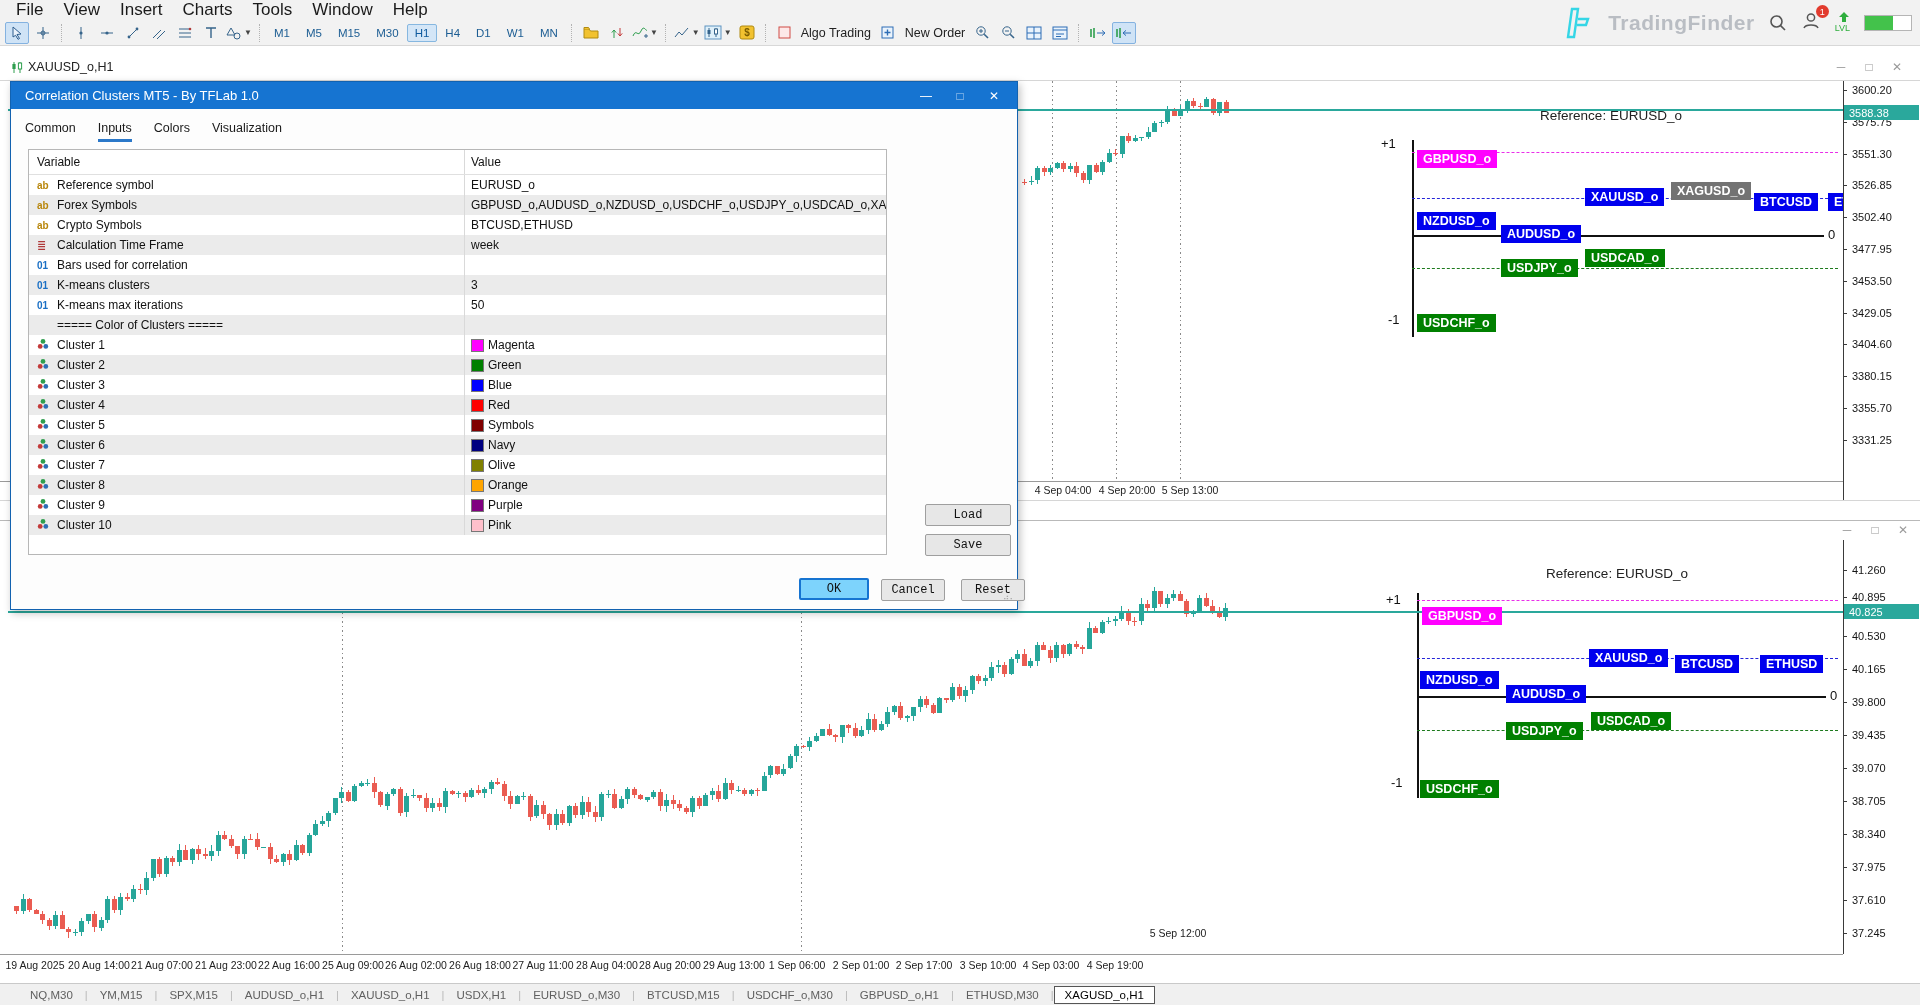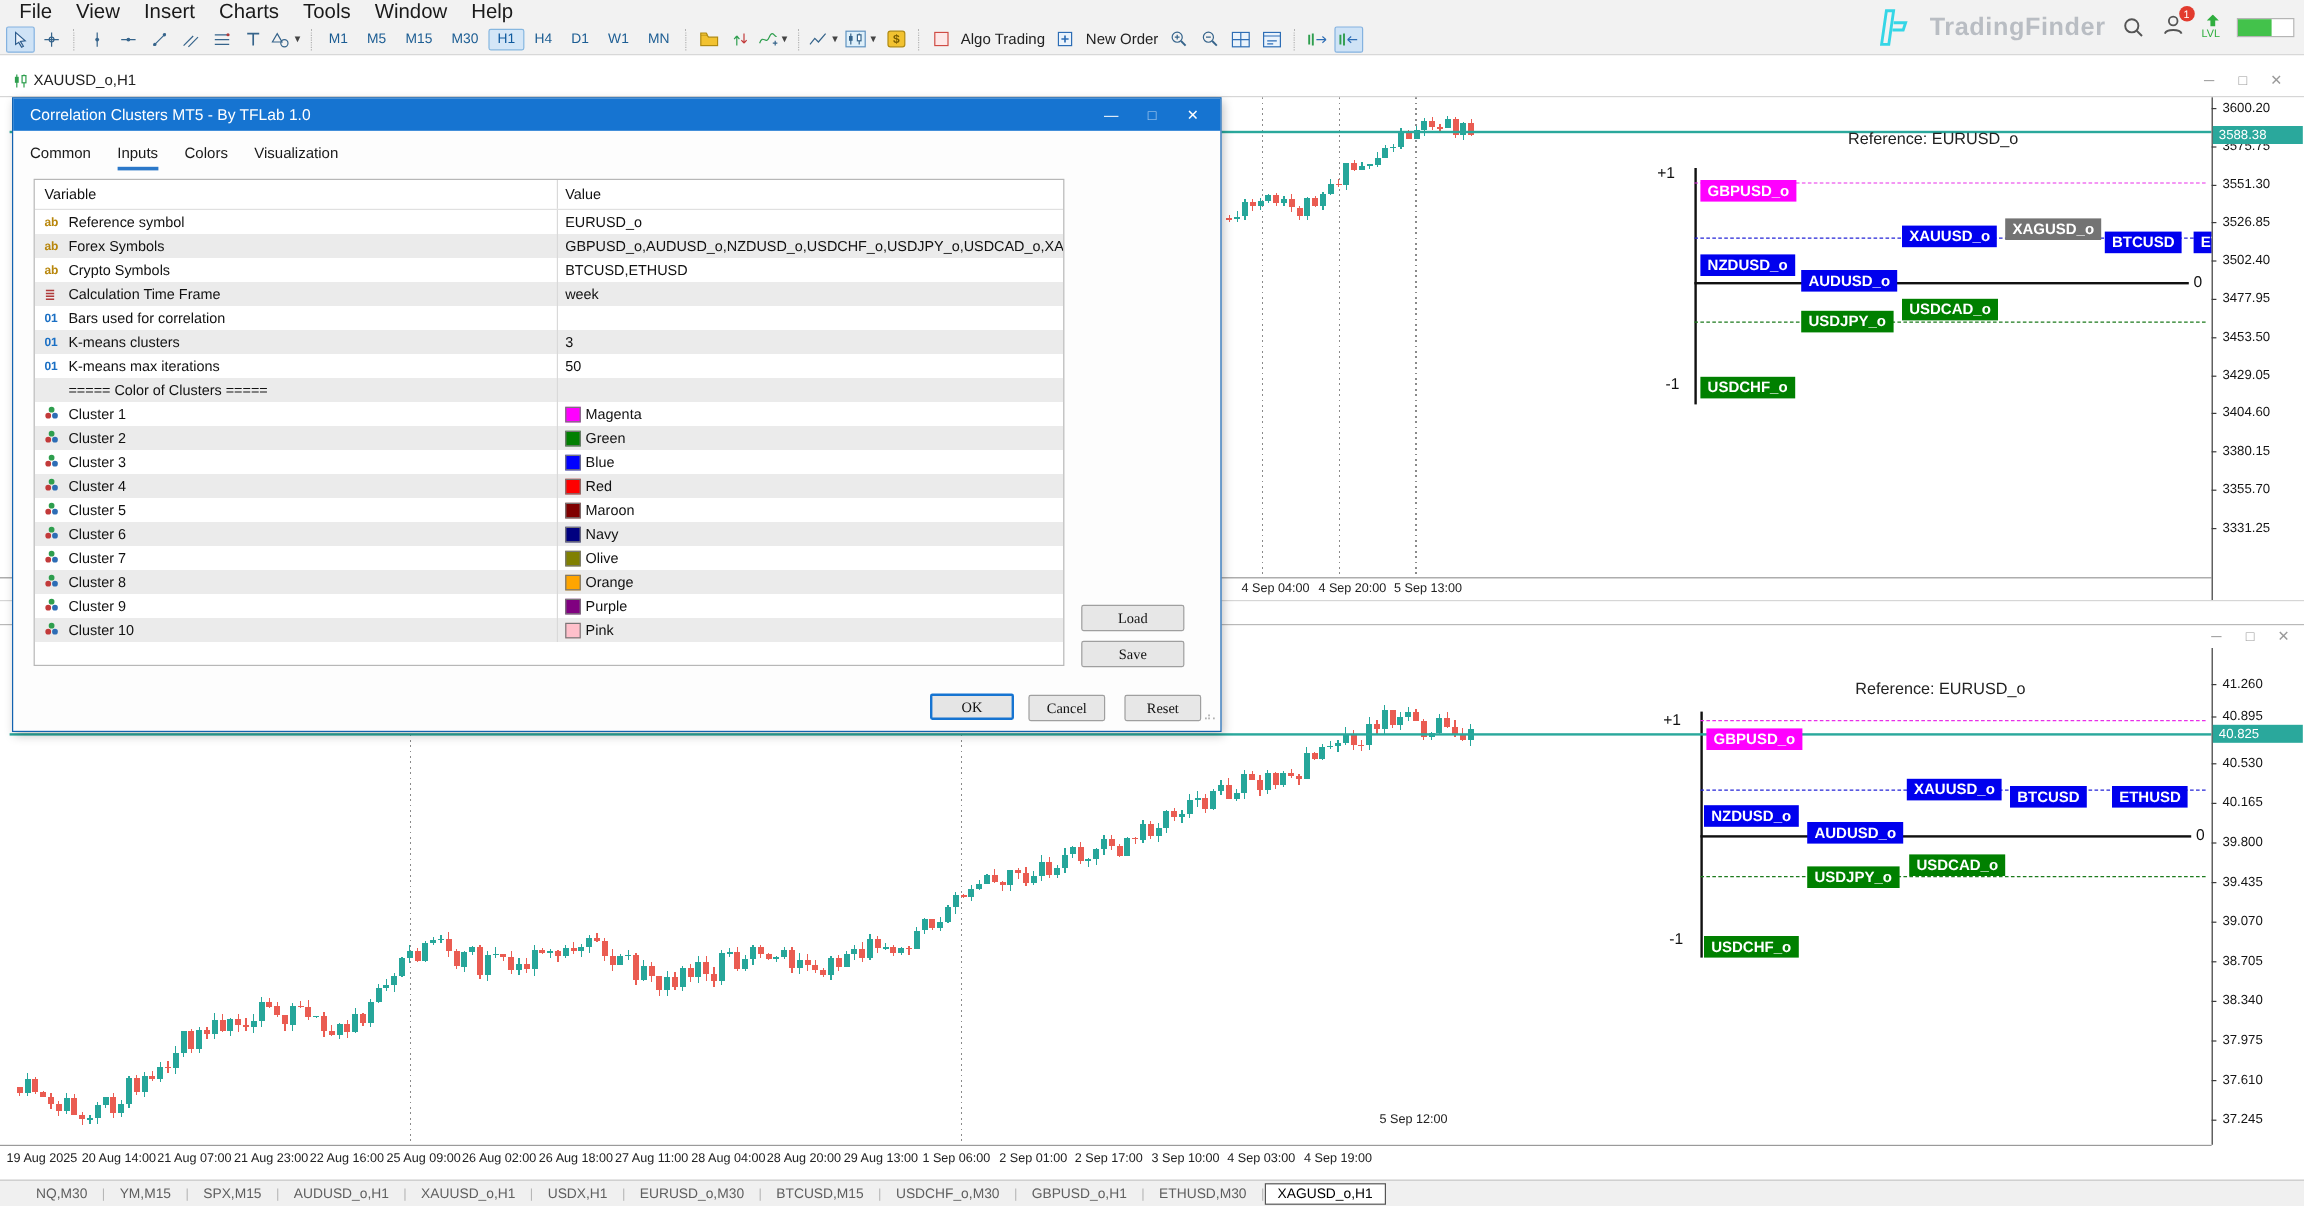--- a/index.html
+++ b/index.html
@@ -59,22 +59,22 @@
   .thead{height:24px;display:flex;align-items:center;border-bottom:1px solid #e0e0e0;}
   .trow{height:20px;display:flex;align-items:center;}
   .trow.alt{background:#ebebeb;}
   .cell-name{width:436px;display:flex;align-items:center;padding-left:8px;box-sizing:border-box;border-right:1px solid #d9d9d9;height:100%;overflow:hidden;white-space:nowrap;}
   .cell-val{flex:1;display:flex;align-items:center;padding-left:6px;height:100%;overflow:hidden;white-space:nowrap;}
   .ic{width:20px;font-size:10px;font-weight:bold;flex:none;}
   .ic-ab{color:#b8860b;}
   .ic-01{color:#1a6fc4;}
   .ic-enum{color:#b03a3a;font-size:11px;}
   .swatch{width:11px;height:11px;border:1px solid #777;margin-right:4px;flex:none;}
-  .btn{position:absolute;height:22px;background:#e7e7e7;border:1px solid #9f9f9f;font-size:12px;font-family:Liberation Serif, serif;color:#111;display:flex;align-items:center;justify-content:center;border-radius:2px;}
-  .btn.default{border:2px solid #1674d1;background:#e5e5e5;}
+  .btn{position:absolute;height:22px;background:#e7e7e7;border:1px solid #9f9f9f;font-size:12px;font-family:Liberation Mono, monospace;color:#111;display:flex;align-items:center;justify-content:center;border-radius:2px;margin-left:24px;}
+  .btn.default{border:2px solid #1674d1;background:#7dd3fc;}
   .grip{position:absolute;right:2px;bottom:2px;width:12px;height:12px;color:#aaa;font-size:9px;line-height:5px;text-align:right;}
   
   .tabbar{left:0;top:983px;width:1920px;height:22px;background:#f0f0f0;border-top:1px solid #c9c9c9;display:flex;align-items:center;padding-left:18px;z-index:40;}
   .btab{font-size:11.5px;color:#5f5f5f;padding:2px 12px;white-space:nowrap;}
   .btab.active{background:#fff;border:1px solid #555;color:#000;padding:2px 10px;}
   .btab-sep{color:#b7b7b7;font-size:11px;}
   svg.bg{position:absolute;left:0;top:0;z-index:1;pointer-events:none;}
 </style>
 </head>
 <body>
@@ -1005,21 +1005,21 @@
             <div class="cell-name">
               <span class="ic"><svg width="12" height="12" viewBox="0 0 12 12">
                   <circle cx="6" cy="3.4" r="2.4" fill="#2e9e4e"></circle>
                   <circle cx="3.2" cy="8.4" r="2.4" fill="#c23a3a"></circle>
                   <circle cx="8.8" cy="8.4" r="2.4" fill="#2d6db5"></circle>
                 </svg></span>
               <span>Cluster 5</span>
             </div>
             <div class="cell-val">
               <span class="swatch" style="background: rgb(128, 0, 0);"></span>
-              <span>Maroon</span>
+              <span>Symbols</span>
             </div>
           </div>
           <div class="trow alt">
             <div class="cell-name">
               <span class="ic"><svg width="12" height="12" viewBox="0 0 12 12">
                   <circle cx="6" cy="3.4" r="2.4" fill="#2e9e4e"></circle>
                   <circle cx="3.2" cy="8.4" r="2.4" fill="#c23a3a"></circle>
                   <circle cx="8.8" cy="8.4" r="2.4" fill="#2d6db5"></circle>
                 </svg></span>
               <span>Cluster 6</span>

